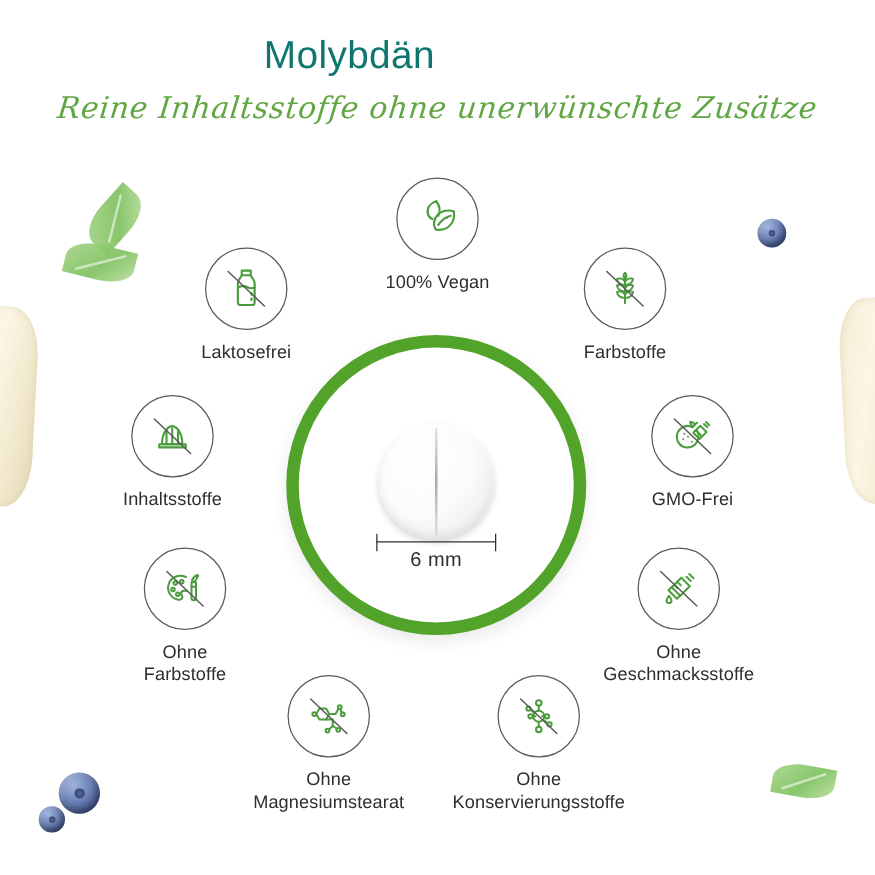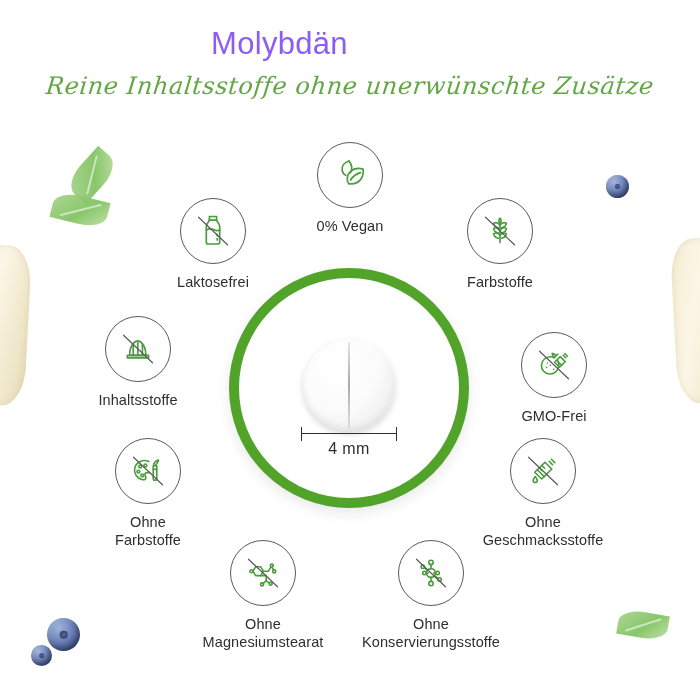--- a/index.html
+++ b/index.html
@@ -27,21 +27,21 @@
   
   .title {
     position: absolute;
     top: 26px;
     left: 0;
     width: 559px;
     text-align: center;
     font-size: 31px;
     font-weight: 400;
     letter-spacing: 0.3px;
-    color: #8b5cf6;
+    color: #0f766e;
   }
 
   .subtitle {
     position: absolute;
     top: 72px;
     left: 0;
     width: 700px;
     text-align: center;
     font-family: "DejaVu Serif", serif;
     font-style: italic;
@@ -194,27 +194,27 @@
     margin-top: 9px;
     font-size: 14.5px;
     line-height: 1.25;
     color: #2e2e2e;
     letter-spacing: .1px;
     white-space: pre-line;
   }
 
   
   #b-vegan        { left: 350px; top: 142px; }
-  #b-laktose      { left: 213px; top: 198px; }
+  #b-laktose      { left: 197px; top: 198px; }
   #b-gelatine     { left: 138px; top: 316px; }
   #b-farbstoffe   { left: 148px; top: 438px; }
   #b-magnesium    { left: 263px; top: 540px; }
   #b-konserv      { left: 431px; top: 540px; }
   #b-geschmack    { left: 543px; top: 438px; }
-  #b-gmo          { left: 554px; top: 332px; }
+  #b-gmo          { left: 554px; top: 316px; }
   #b-gluten       { left: 500px; top: 198px; }
 </style>
 </head>
 <body>
 
 <div id="stage">
 
   <div class="title">Molybdän</div>
   <div class="subtitle">Reine Inhaltsstoffe ohne unerwünschte Zusätze</div>
 
@@ -229,33 +229,33 @@
 
   <div class="center-ring"></div>
   <div class="tablet">
     <div class="score"></div>
   </div>
   <div class="caliper">
     <div class="cap l"></div>
     <div class="bar"></div>
     <div class="cap r"></div>
   </div>
-  <div class="caliper-label">4 mm</div>
+  <div class="caliper-label">6 mm</div>
 
   <div class="badge" id="b-vegan">
     <div class="circle">
       <svg width="40" height="40" viewBox="0 0 40 40" fill="none" stroke="#4a9c3c" stroke-width="1.7" stroke-linecap="round" stroke-linejoin="round">
         <path d="M19 6c3 4 3.4 8.2 1.6 11.6"></path>
         <path d="M19 6c-5 1.6-7.6 5.4-6.8 9.6.4 2.2 1.8 3.8 3.6 4.6"></path>
         <path d="M33 14c-5-1.2-9.6-.2-12.6 2.6-3.6 3.4-4.2 8.6-1.6 12.2 5 .6 9.8-1.2 12.4-5 1.8-2.6 2.4-6.2 1.8-9.8z"></path>
         <path d="M30.6 17.6c-4 1-7.6 3.6-10 7.4"></path>
         <circle cx="27.4" cy="19.4" r=".85" fill="#4a9c3c" stroke="none"></circle>
       </svg>
     </div>
-    <div class="label">0% Vegan</div>
+    <div class="label">100% Vegan</div>
   </div>
 
   <div class="badge" id="b-laktose">
     <div class="circle">
       <svg width="44" height="44" viewBox="0 0 44 44" fill="none" stroke="#4a9c3c" stroke-width="1.7" stroke-linecap="round" stroke-linejoin="round">
         <path d="M18.4 7.5h7.2v3.4c0 1.8 3.1 3.6 3.1 6.6v15.4c0 1.3-.9 2.1-2.1 2.1H17.4c-1.2 0-2.1-.8-2.1-2.1V17.5c0-3 3.1-4.8 3.1-6.6V7.5z"></path>
         <path d="M18.3 11.2h7.4"></path>
         <path d="M15.4 21c2.6-1.4 5.2-1.4 7.6-.2 2 1 3.7 1.1 5.7.2"></path>
         <path d="M26.2 25.4v1.4M26.2 29.6v1.4"></path>
         <path d="M7.5 8.2 36.5 35.8" stroke="#5a5a5a" stroke-width="1.2"></path>

